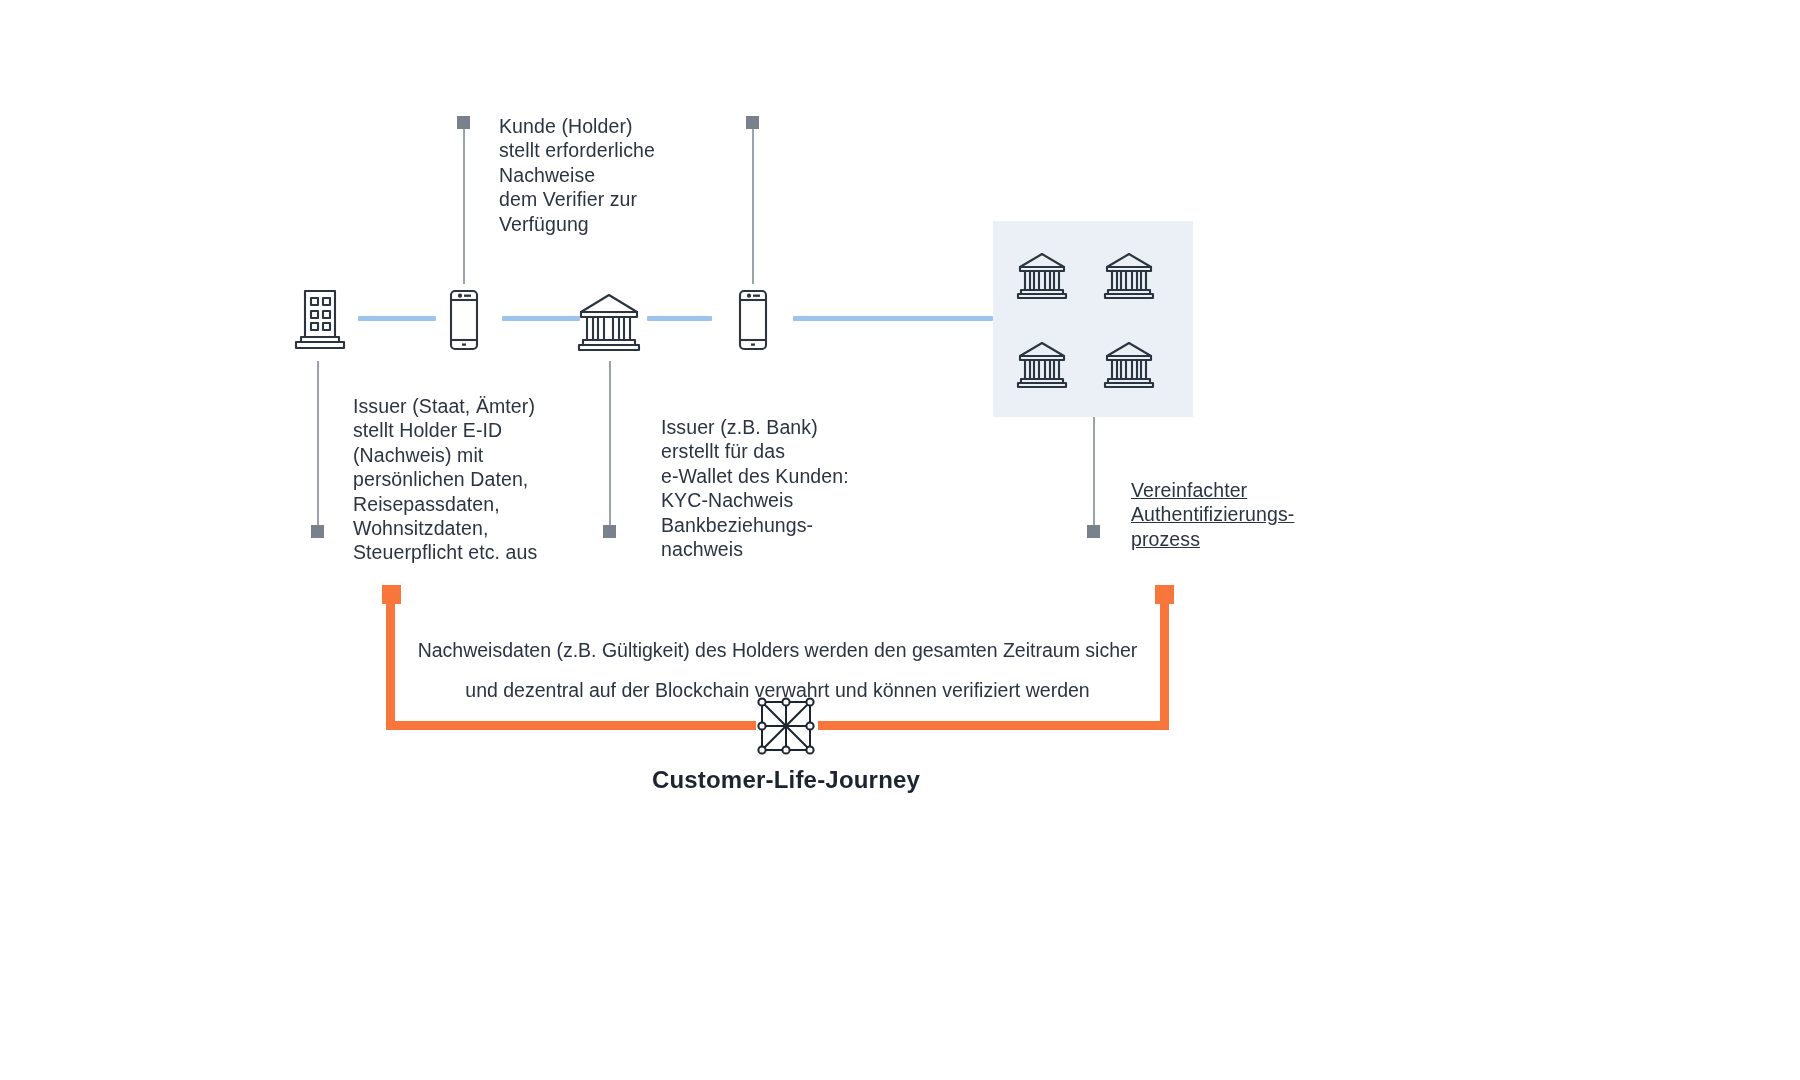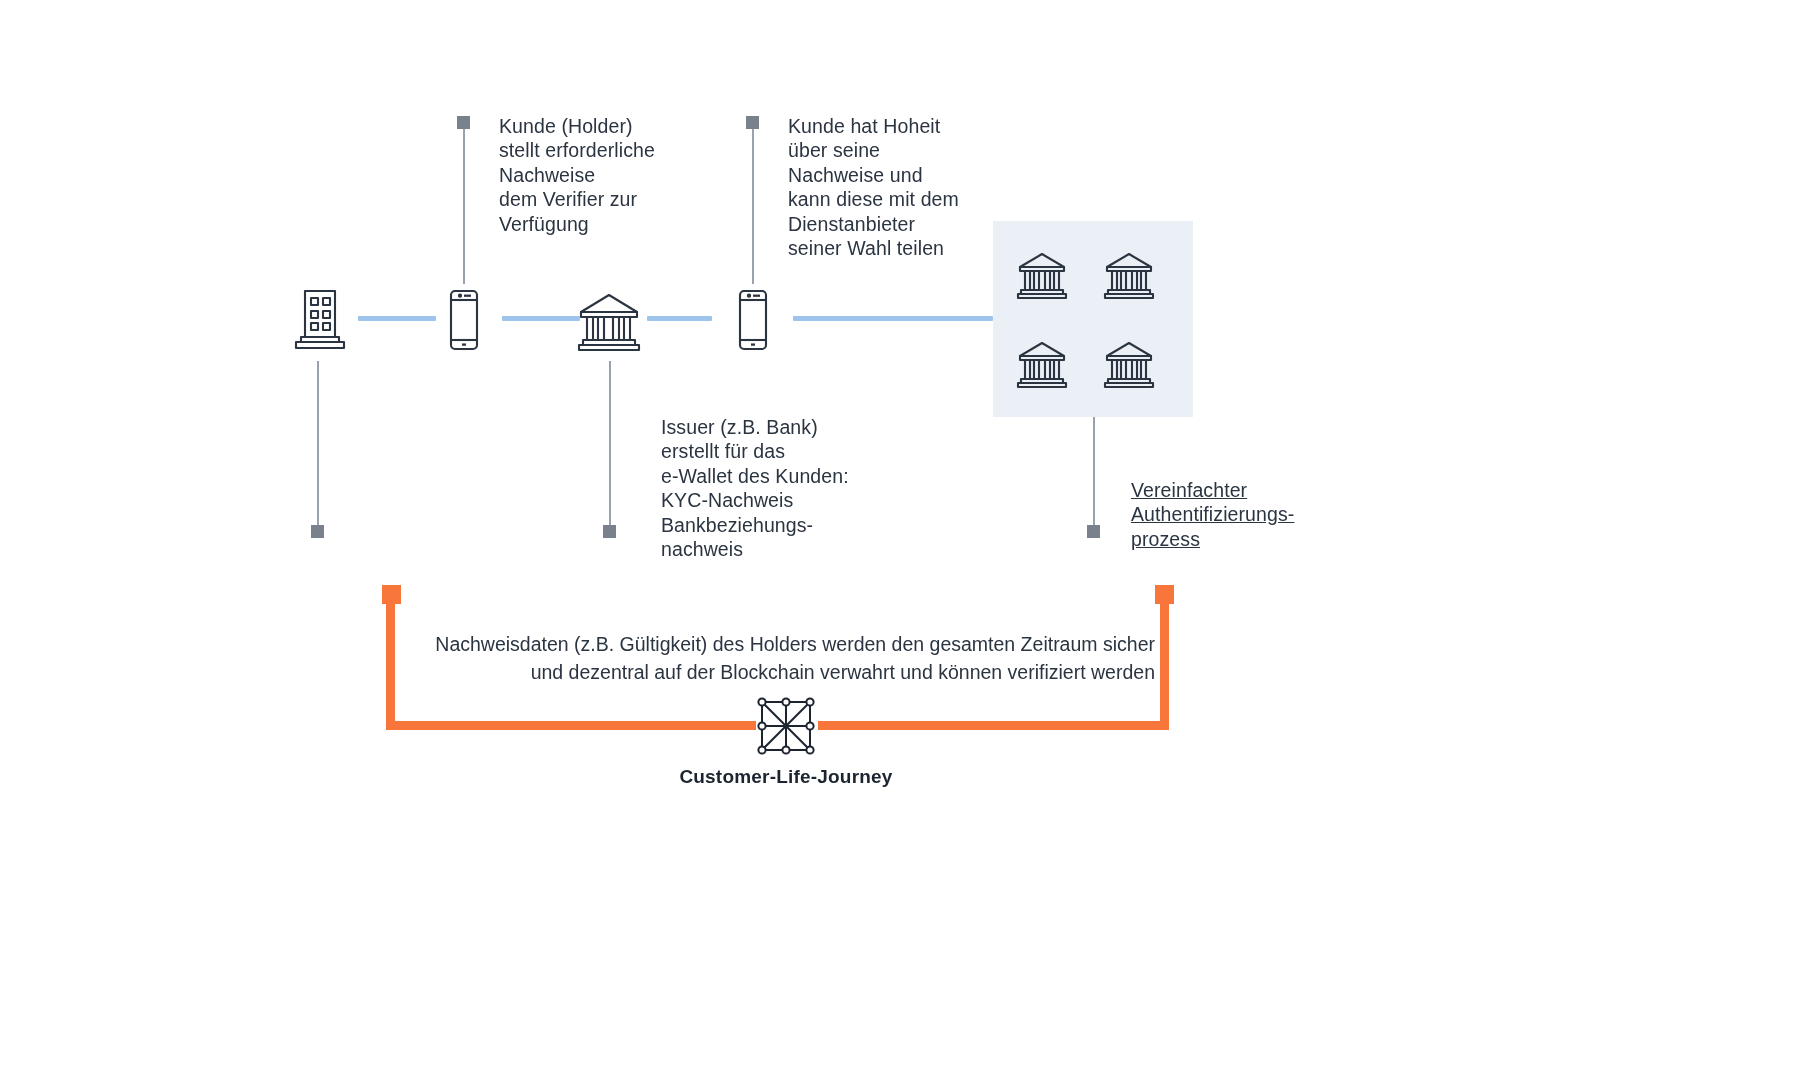--- a/index.html
+++ b/index.html
@@ -48,58 +48,52 @@
     background:#eaf0f5;
   }
 
   
   .obar{position:absolute;background:#f8763c;}
   .ocap{position:absolute;background:#f8763c;}
 
   
   #journey-title{
     position:absolute;
-    font-size:19px;
+    font-size:24px;
     font-weight:bold;
     color:#1c2430;
     letter-spacing:0.2px;
     text-align:center;
     white-space:nowrap;
   }
   #blockchain-text{
     position:absolute;
     font-size:19.5px;
-    line-height:28px;
-    text-align:right;
+    line-height:40px;
+    text-align:center;
     color:#2b3441;
     white-space:pre-line;
   }
   svg{display:block;}
 </style>
 </head>
 <body>
 
 <div id="stage">
 
   <div class="marker" style="left:457px;top:116px;"></div>
   <div class="leader" style="left:463px;top:129px;height:155px;"></div>
   <div class="callout" style="left:499px;top:114px;width:260px;">Kunde (Holder)
 stellt erforderliche
 Nachweise
 dem Verifier zur
 Verfügung</div>
 
   <div class="marker" style="left:746px;top:116px;"></div>
   <div class="leader" style="left:752px;top:129px;height:155px;"></div>
-  <div class="callout" style="left:788px;top:114px;width:260px;">Kunde hat Hoheit
-über seine
-Nachweise und
-kann diese mit dem
-Dienstanbieter
-seiner Wahl teilen</div>
 
   <div id="bank-panel" style="left:993px;top:221px;width:200px;height:196px;">
     <svg width="52" height="52" viewBox="0 0 52 52" style="position:absolute;left:23px;top:28px;">
       <g fill="none" stroke="#2b3441" stroke-width="2.1" stroke-linejoin="round">
         <path d="M4 18 L26 5 L48 18 Z"></path>
         <rect x="4" y="18" width="44" height="4"></rect>
         <rect x="9" y="22" width="5" height="19"></rect>
         <rect x="18" y="22" width="5" height="19"></rect>
         <rect x="29" y="22" width="5" height="19"></rect>
         <rect x="38" y="22" width="5" height="19"></rect>
@@ -194,20 +188,27 @@
       <line x1="5" y1="11" x2="31" y2="11"></line>
       <line x1="5" y1="51" x2="31" y2="51"></line>
       <circle cx="14" cy="6.7" r="1.1" fill="#2b3441"></circle>
       <line x1="18" y1="6.7" x2="25" y2="6.7" stroke-width="2.3"></line>
       <line x1="16" y1="55.6" x2="20" y2="55.6" stroke-width="2.3"></line>
     </g>
   </svg>
 
   <div class="leader" style="left:317px;top:361px;height:167px;"></div>
   <div class="marker" style="left:311px;top:525px;"></div>
+  <div class="callout" style="left:353px;top:394px;width:260px;">Issuer (Staat, Ämter)
+stellt Holder E-ID
+(Nachweis) mit
+persönlichen Daten,
+Reisepassdaten,
+Wohnsitzdaten,
+Steuerpflicht etc. aus</div>
 
   <div class="leader" style="left:609px;top:361px;height:167px;"></div>
   <div class="marker" style="left:603px;top:525px;"></div>
   <div class="callout" style="left:661px;top:415px;width:260px;">Issuer (z.B. Bank)
 erstellt für das
 e-Wallet des Kunden:
 KYC-Nachweis
 Bankbeziehungs-
 nachweis</div>
 

